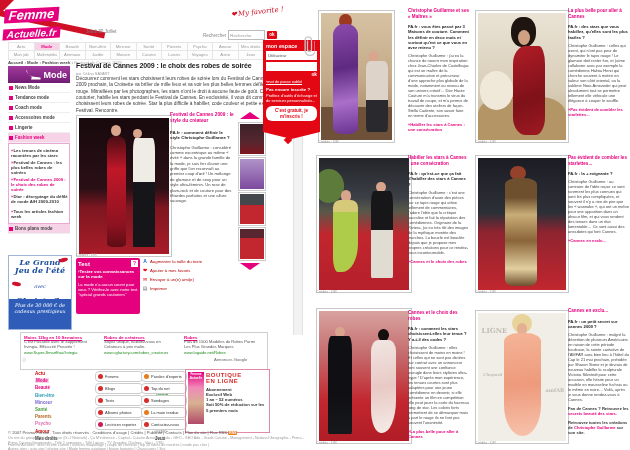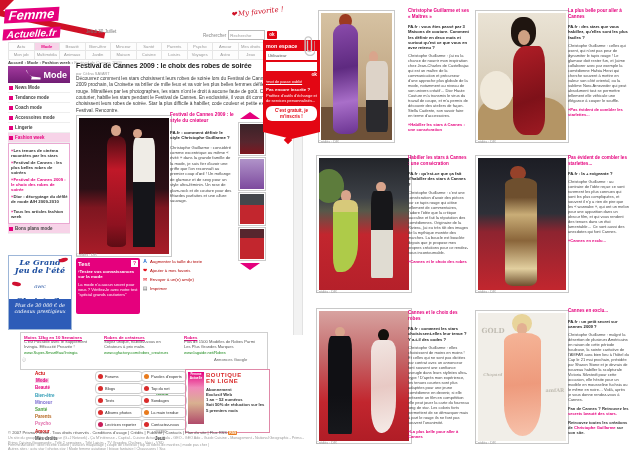--- a/index.html
+++ b/index.html
@@ -516,21 +516,21 @@
   </div>
   <div class="abs credit" style="left:316px;top:441px;">Crédits : DR</div>
   <div class="abs cell-text" style="left:408px;top:310px;">
     <div class="g-head">Cannes et le choix des robes</div>
     <div class="g-q">FA.fr : comment les stars choisissent-elles leur tenue ? Y a-t-il des codes ?</div>
     <div class="g-a">Christophe Guillarme : elles choisissent de moins en moins ! Et celles qui ne sont pas dictées par contrat avec un annonceur font souvent une confiance aveugle dans leurs stylistes ultra-hype ! D'après mon expérience, les tenues courtes sont plus adaptées pour une jeune comédienne en devenir, si elle présente un film en compétition elle peut jouer la carte du fourreau long de star. Les coloris forts permettent de se démarquer mais à part le rouge ils ne font pas souvent l'unanimité.</div>
     <div class="g-link">La plus belle pour aller à Cannes</div>
   </div>
   <div class="abs photo" style="left:475px;top:310px;width:88px;height:128px;">
     <div class="ph ph-f">
-      <span class="flogo" style="left:4%;top:10%;font-size:7px;">GOLD</span>
+      <span class="flogo" style="left:4%;top:10%;font-size:7px;">LIGNE</span>
       <span class="flogo" style="left:6%;top:46%;font-size:4px;font-style:italic;">Chopard</span>
       <span class="flogo" style="right:2%;top:58%;font-size:5px;">amfAR</span>
       <div class="fig" style="left:39%;top:1%;width:22%;height:15%;background:#e8d49a;border-radius:50%;"></div>
       <div class="fig" style="left:44%;top:8%;width:12%;height:9%;background:#e3b092;border-radius:50%;"></div>
       <div class="fig" style="left:30%;top:16%;width:42%;height:80%;background:linear-gradient(175deg,#f5b497,#ee9a7c 50%,#f7c3ac);border-radius:40% 40% 50% 50%/8% 8% 30% 30%;"></div>
     </div>
   </div>
   <div class="abs credit" style="left:475px;top:441px;">Crédits : DR</div>
   <div class="abs cell-text" style="left:568px;top:308px;">
     <div class="g-head">Cannes en exclu...</div>

